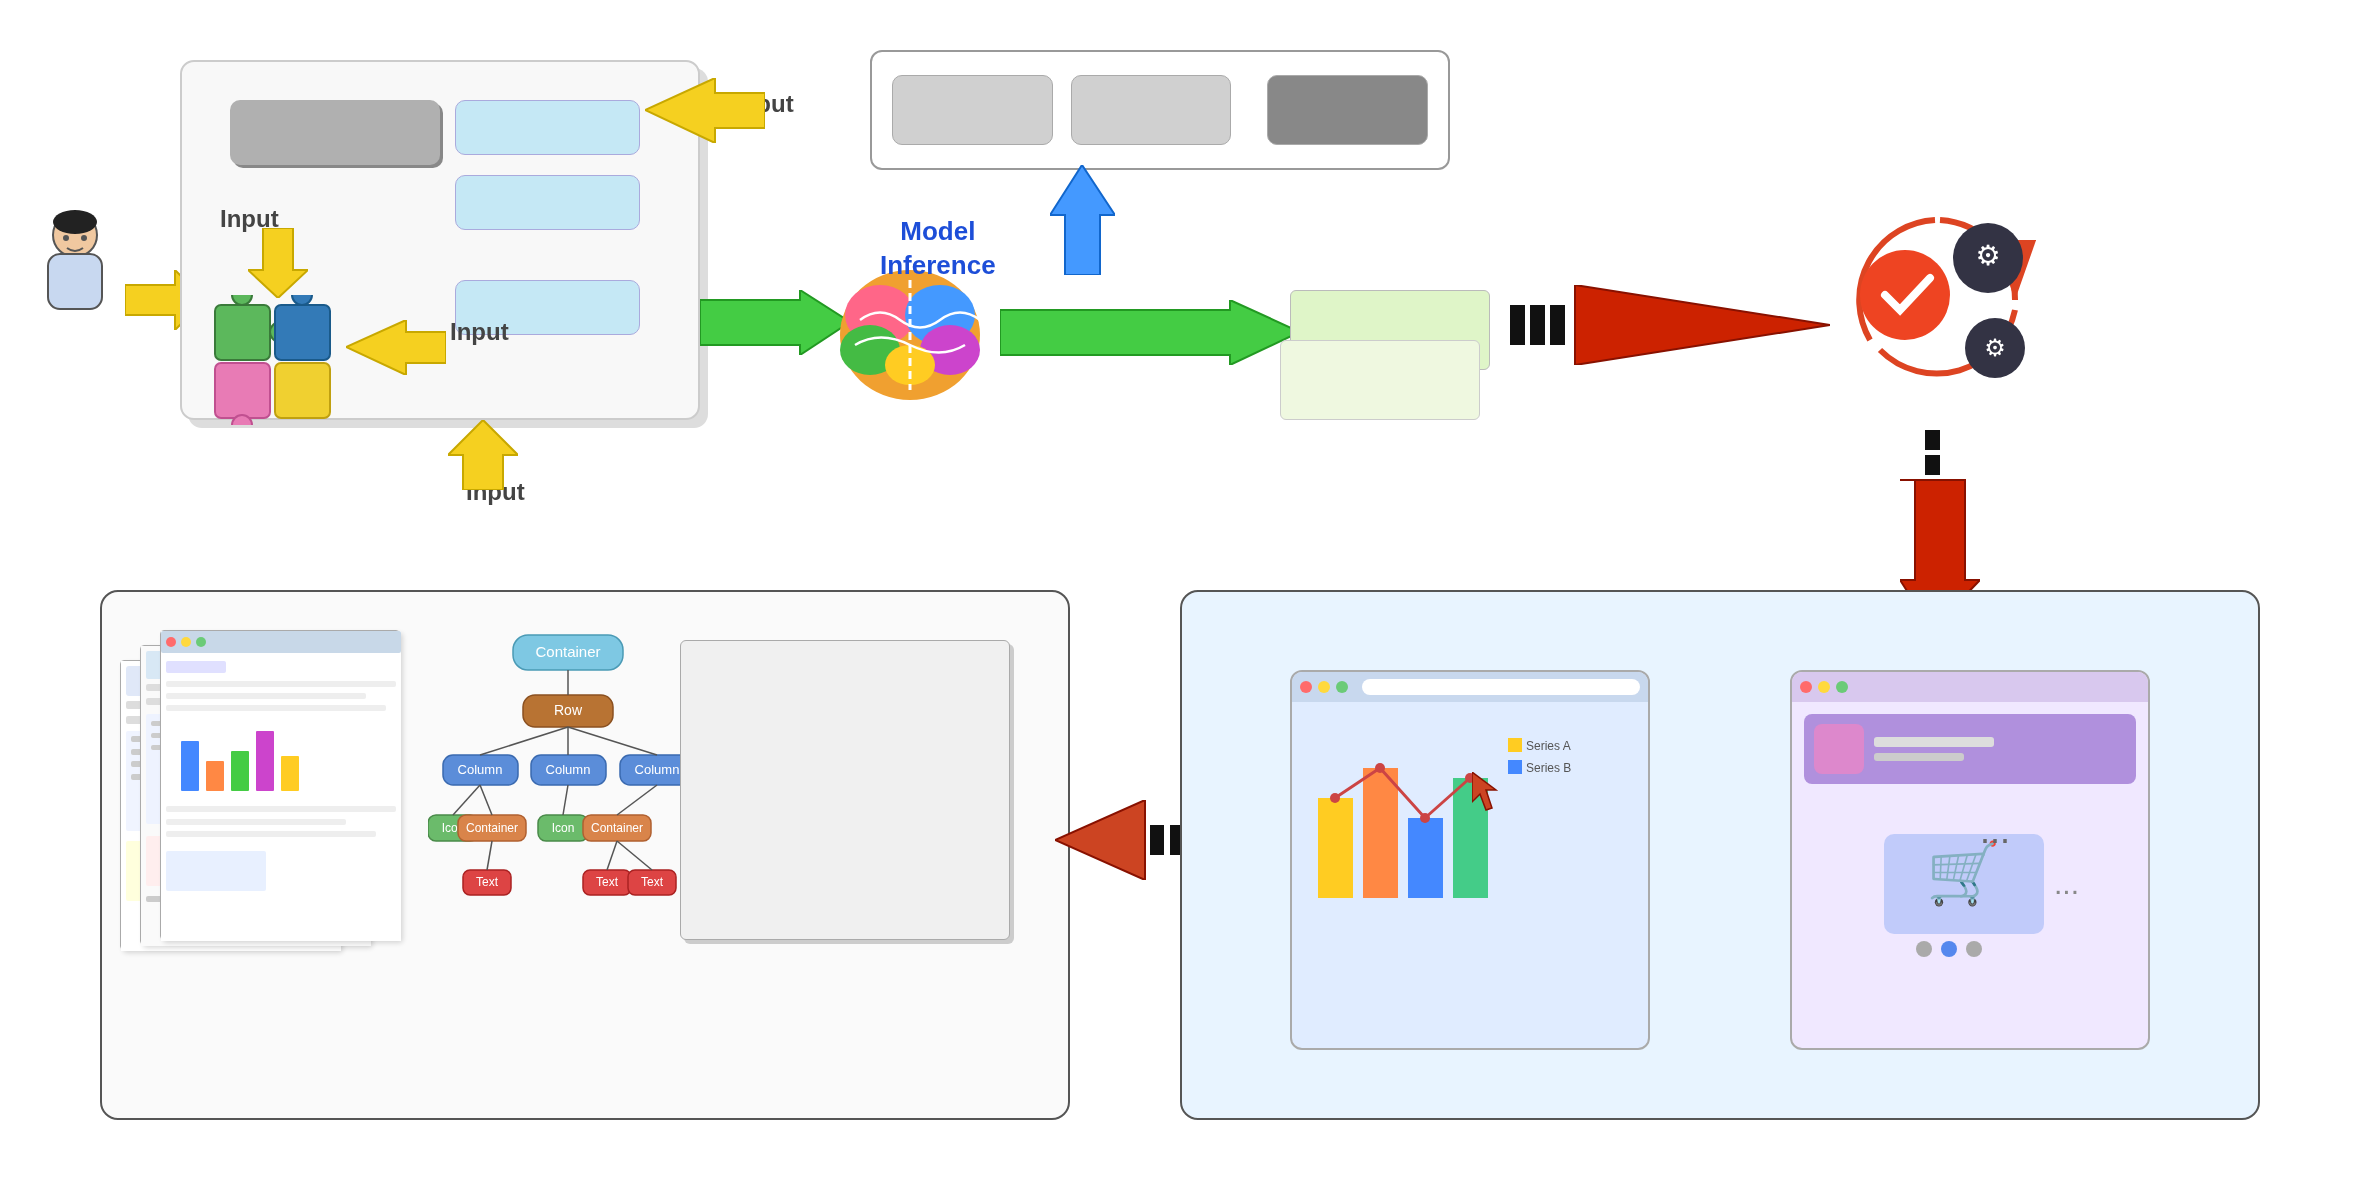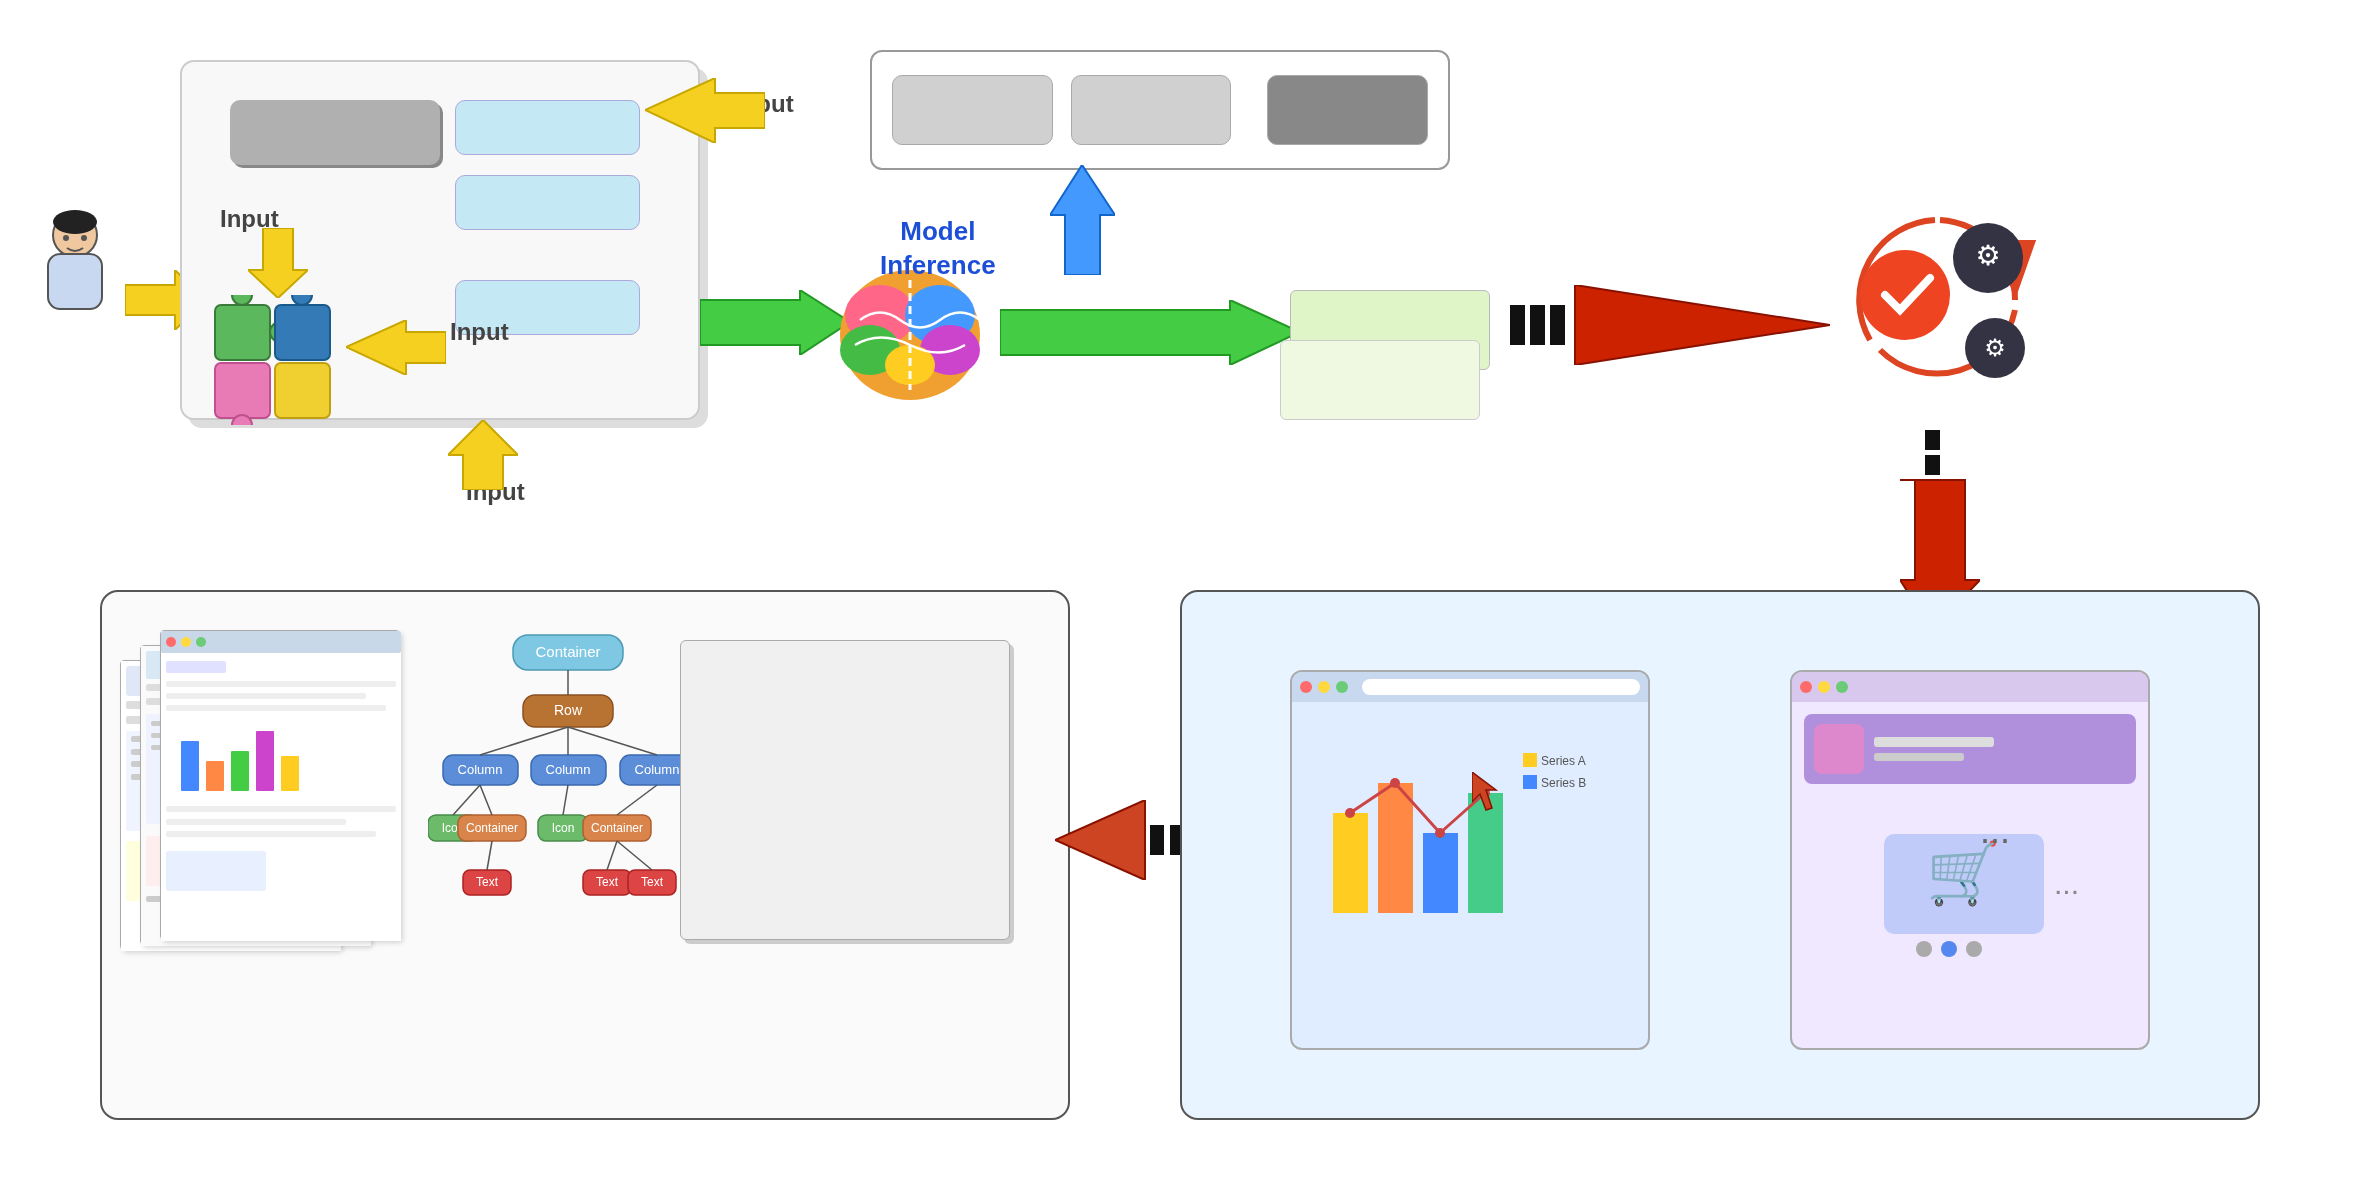--- a/index.html
+++ b/index.html
@@ -539,21 +539,21 @@
 <div style="position:absolute; left:1220px; top:615px; width:1000px; height:490px; display:flex; align-items:center; justify-content:space-around;">
 
   <div style="width:360px; height:380px; background:#e0ecff; border:2.5px solid #aaa; border-radius:12px; position:relative; overflow:hidden;">
     <div style="height:30px; background:#c8d8ee; display:flex; align-items:center; gap:6px; padding:0 8px;">
       <div style="width:12px;height:12px;border-radius:50%;background:#ff6b6b;"></div>
       <div style="width:12px;height:12px;border-radius:50%;background:#ffd93d;"></div>
       <div style="width:12px;height:12px;border-radius:50%;background:#6bcb77;"></div>
       <div style="flex:1;background:#fff;height:16px;border-radius:8px;margin-left:8px;"></div>
     </div>
 
-    <div style="padding:31px;">
+    <div style="padding:16px;">
       <svg width="320" height="200">
 
         <rect x="10" y="80" width="35" height="100" fill="#ffcc22"></rect>
         <rect x="55" y="50" width="35" height="130" fill="#ff8844"></rect>
         <rect x="100" y="100" width="35" height="80" fill="#4488ff"></rect>
         <rect x="145" y="60" width="35" height="120" fill="#44cc88"></rect>
 
         <polyline points="27,80 72,50 117,100 162,60" stroke="#cc4444" stroke-width="3" fill="none"></polyline>
         <circle cx="27" cy="80" r="5" fill="#cc4444"></circle>
         <circle cx="72" cy="50" r="5" fill="#cc4444"></circle>

